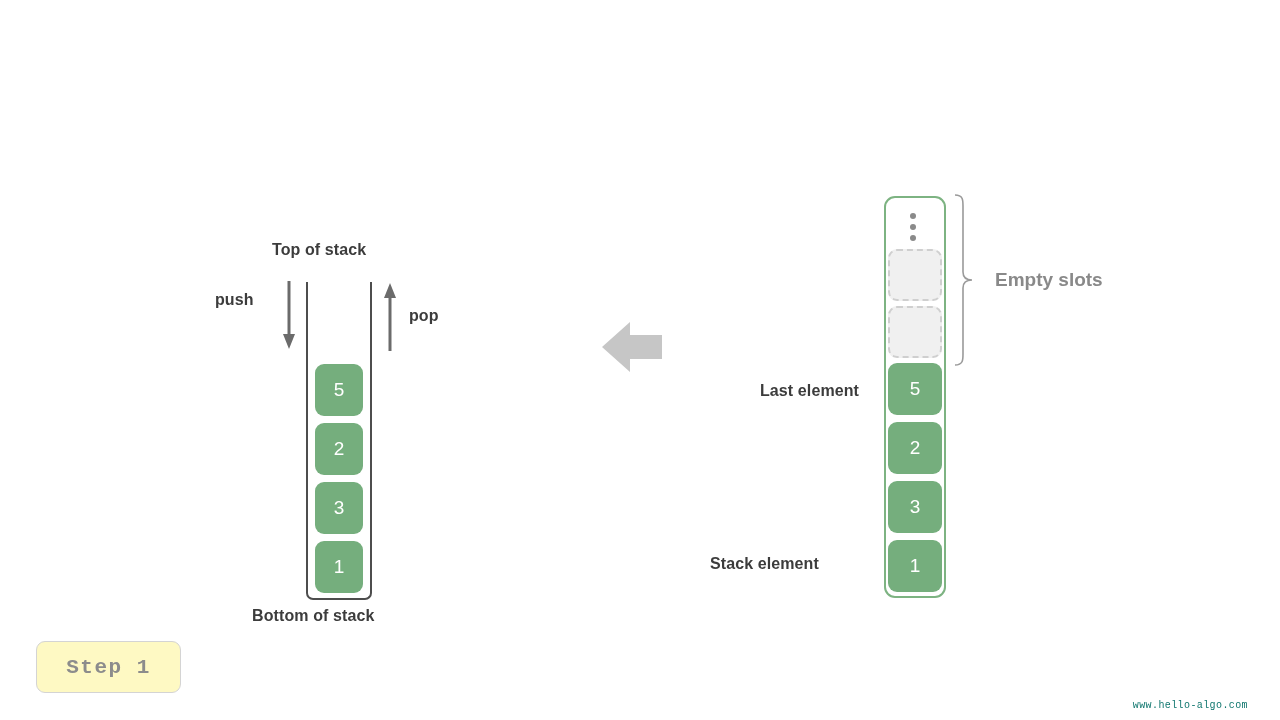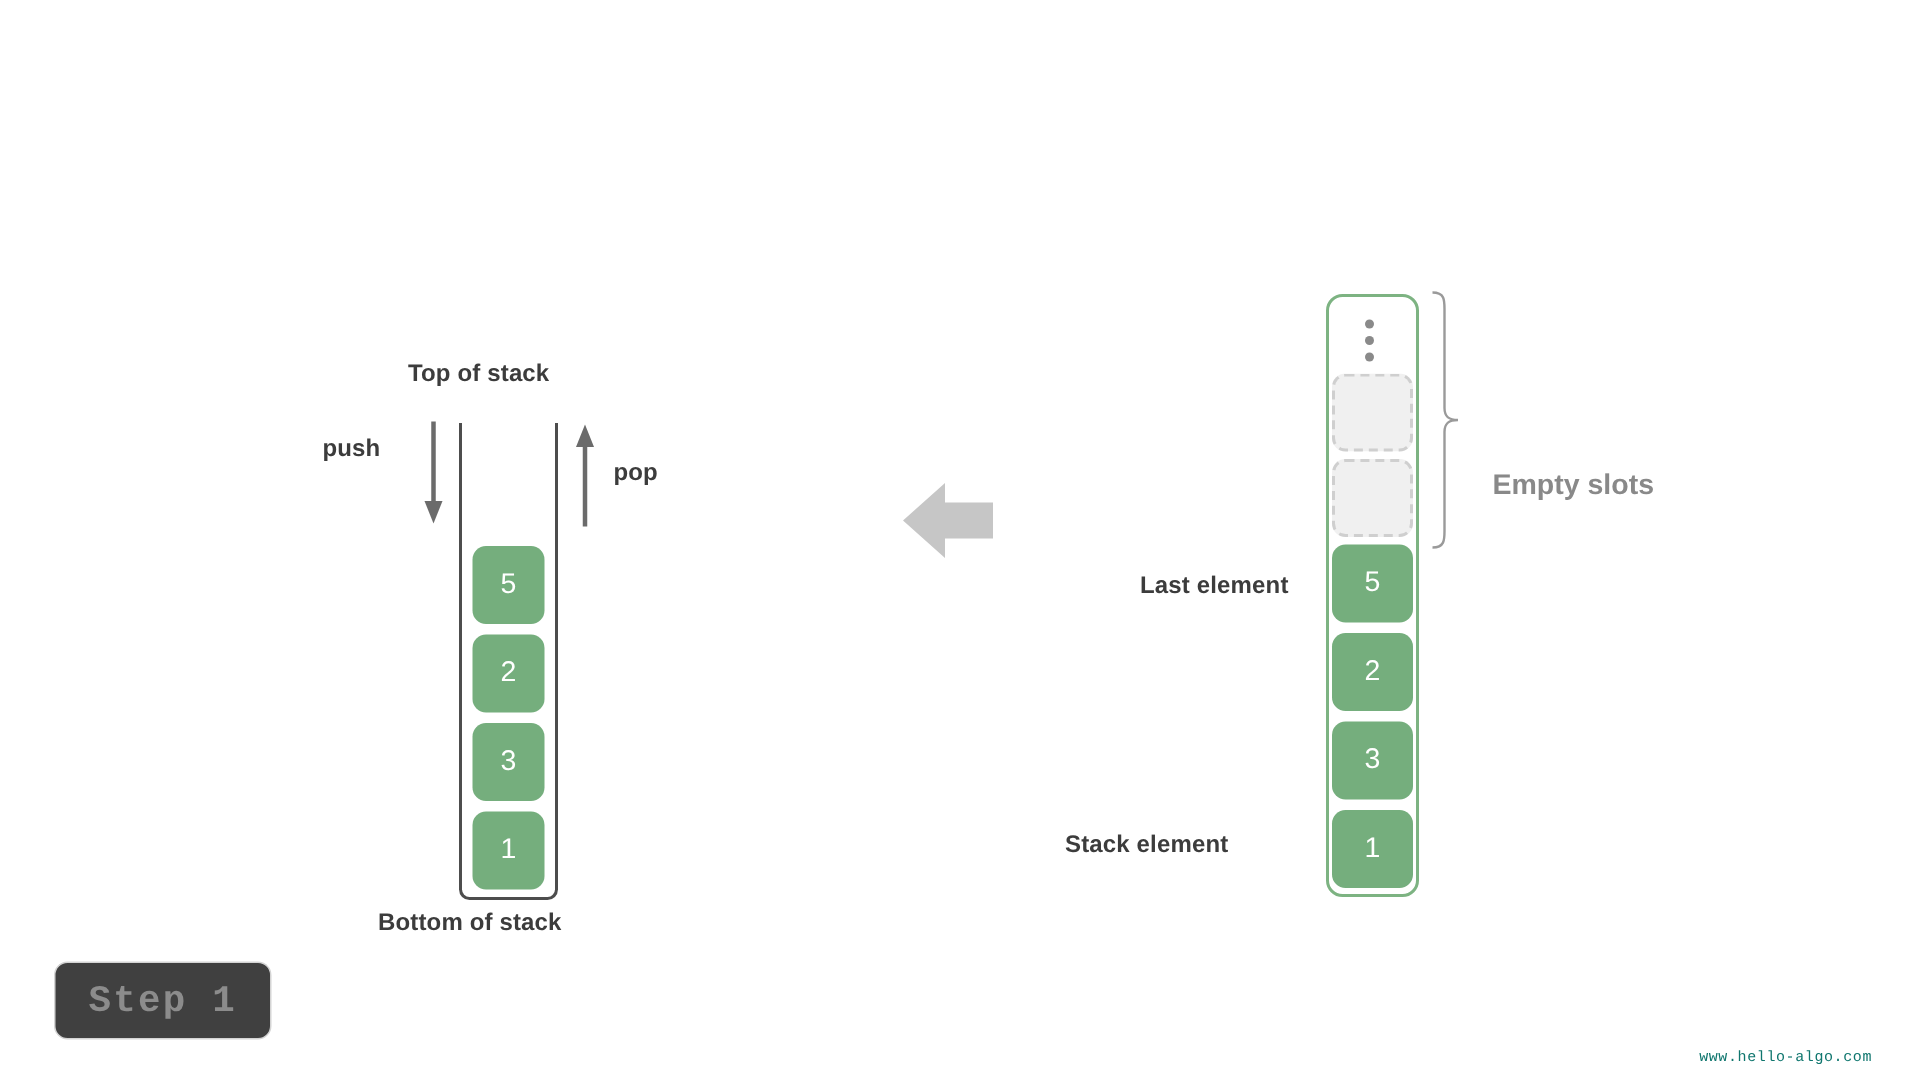--- a/index.html
+++ b/index.html
@@ -31,21 +31,20 @@
     white-space: nowrap;
     letter-spacing: 0.1px;
   }
   .label-gray-bold {
     position: absolute;
     font-family: "Liberation Sans", sans-serif;
     font-weight: bold;
     font-size: 19px;
     color: #898989;
     white-space: nowrap;
-    margin-top: 44px;
   }
   .caption-gray {
     position: absolute;
     font-family: "Liberation Sans", sans-serif;
     font-weight: normal;
     font-size: 21px;
     color: #8c8c8c;
     white-space: nowrap;
   }
 
@@ -130,26 +129,26 @@
 
   
   .step-badge {
     position: absolute;
     left: 36px;
     top: 641px;
     width: 145px;
     height: 52px;
     border: 1px solid #d4d4d4;
     border-radius: 9px;
-    background: #404040;
+    background: #fef9c3;
     display: flex;
     align-items: center;
     justify-content: center;
     font-family: "Liberation Mono", monospace;
-    font-size: 25px;
+    font-size: 21px;
     font-weight: bold;
     color: #8c8c8c;
     letter-spacing: 1.5px;
     box-sizing: border-box;
   }
 
   .site-url {
     position: absolute;
     right: 32px;
     top: 700px;

